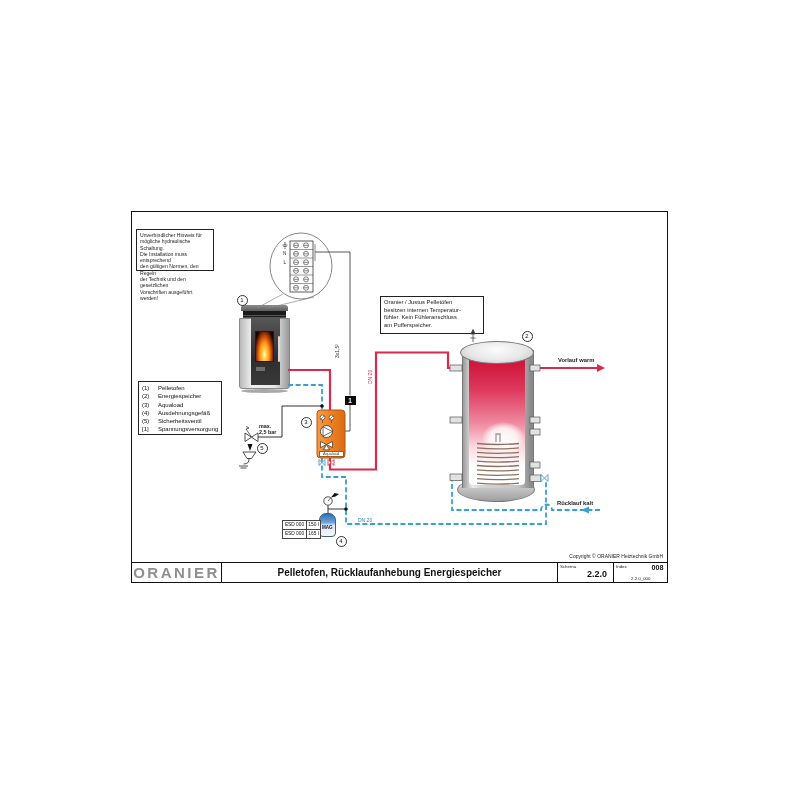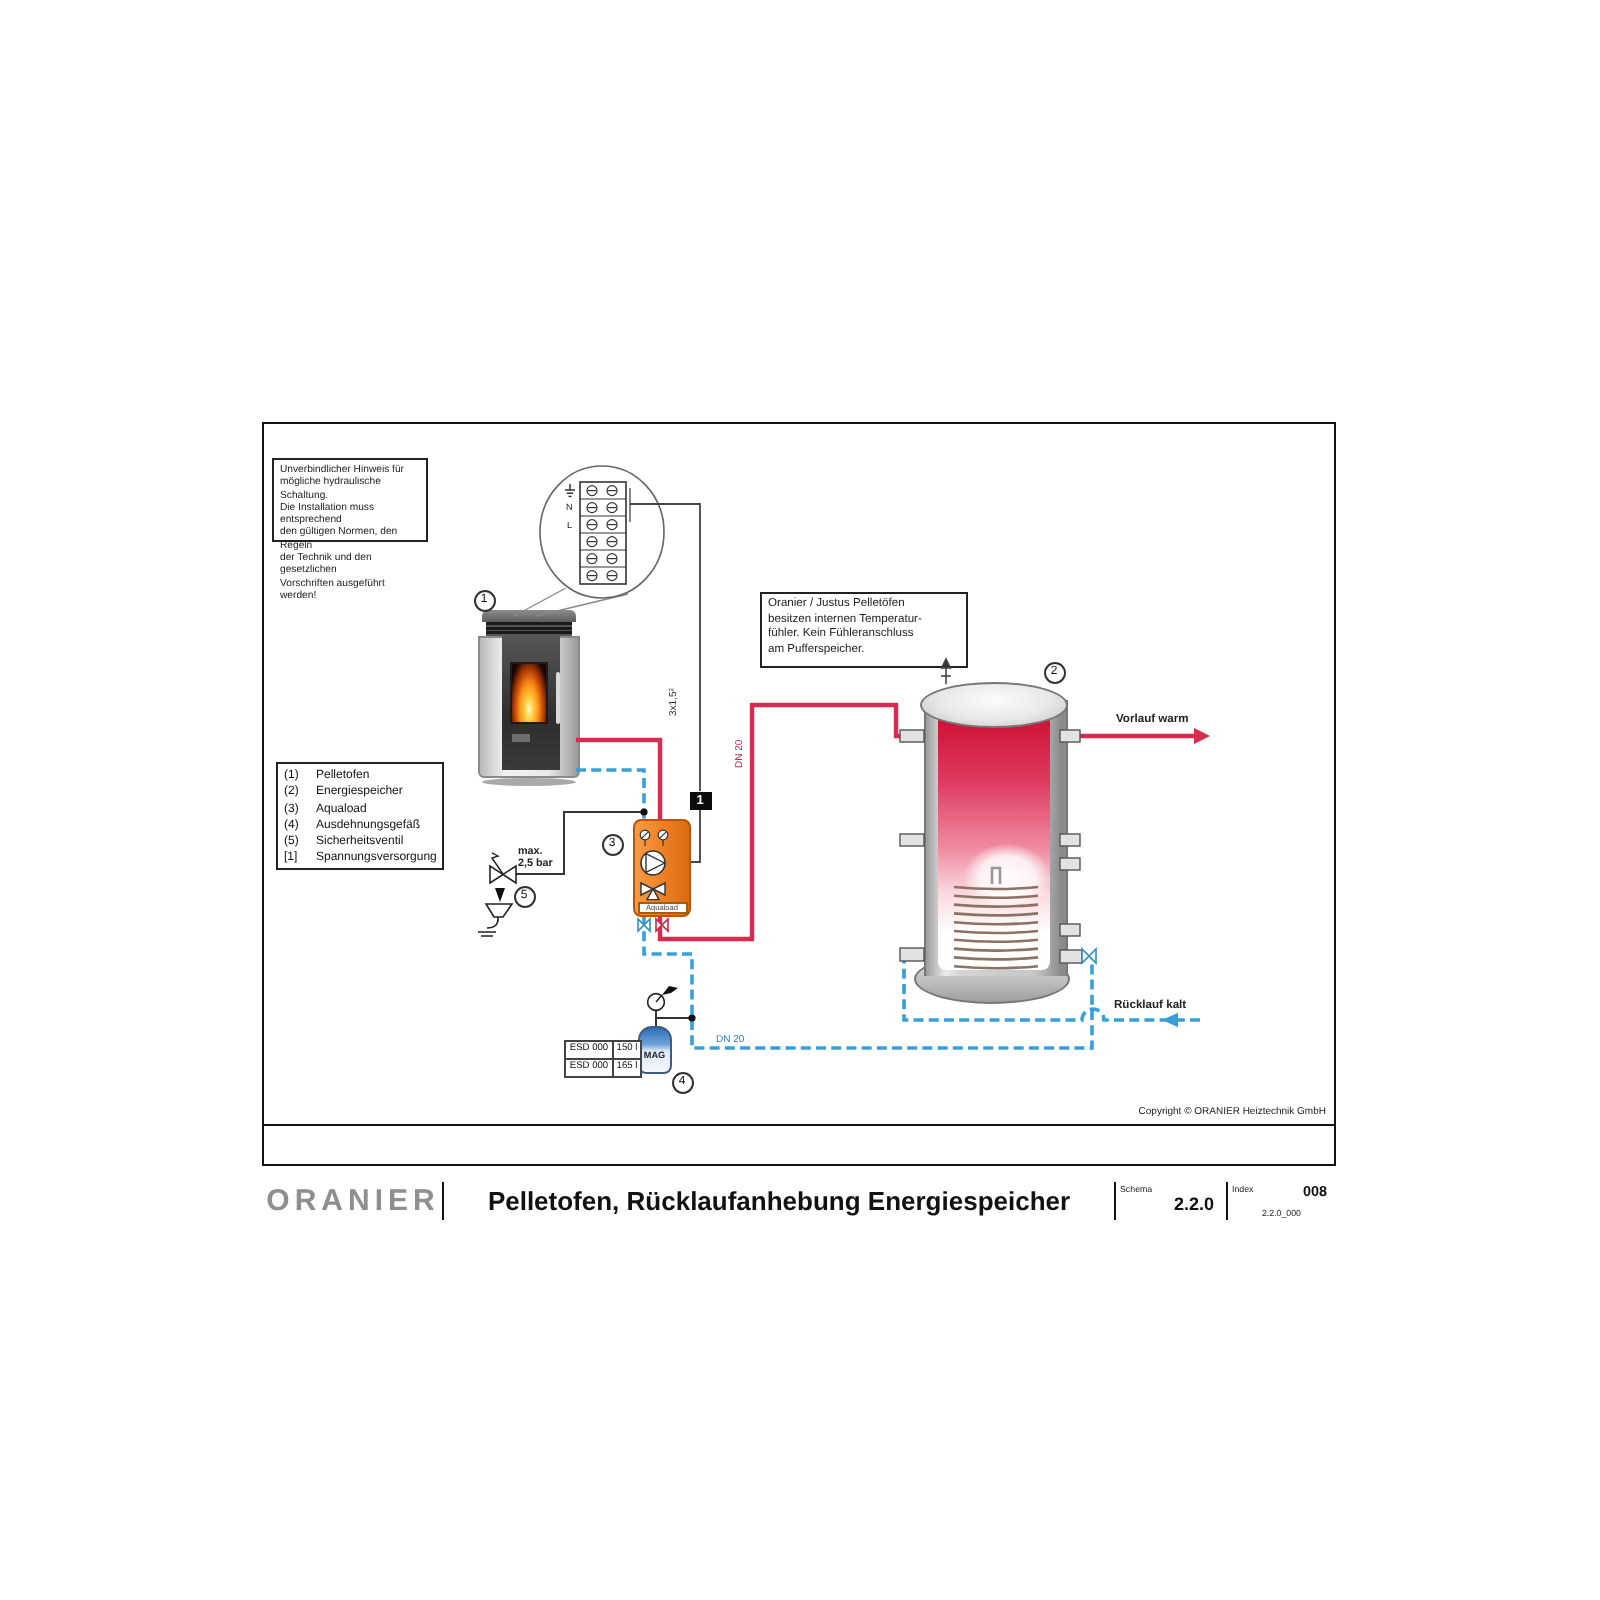--- a/index.html
+++ b/index.html
@@ -50,25 +50,25 @@
   .esd-row{display:flex;border:0.8px solid #444;background:#fff;margin-top:-0.8px;}
   .esd-row .c1{width:23px;border-right:0.8px solid #444;font-size:4.8px;line-height:8px;text-align:center;}
   .esd-row .c2{width:13px;font-size:4.8px;line-height:8px;text-align:center;}
   
   .aq-label{left:318.5px;top:450.5px;width:25px;height:6px;background:#fff;border:0.5px solid #a35c10;box-sizing:border-box;
      font-size:3.8px;line-height:5px;text-align:center;color:#444;z-index:46;}
   
   .termlbl{font-size:4.6px;color:#222;z-index:45;}
   
   .titleblock{left:131px;top:561.5px;width:537px;height:21.5px;border:1.5px solid #111;border-bottom-width:1.5px;box-sizing:border-box;background:#fff;z-index:60;}
-  .tb-cell{position:absolute;top:0;height:100%;box-sizing:border-box;margin-top:28px;}
+  .tb-cell{position:absolute;top:0;height:100%;box-sizing:border-box;}
   .tb-logo{left:0;width:89px;display:flex;align-items:center;justify-content:center;
      font-size:15px;font-weight:800;letter-spacing:2.5px;color:#8f8f8f;}
   .tb-title{left:89px;width:336px;border-left:1.3px solid #111;display:flex;align-items:center;justify-content:center;
-     font-size:13px;font-weight:bold;color:#111;}
+     font-size:10px;font-weight:bold;color:#111;}
   .tb-schema{left:425px;width:56px;border-left:1.3px solid #111;text-decoration:underline;}
   .tb-schema .lbl{position:absolute;left:2px;top:1px;font-size:4.4px;color:#222;}
   .tb-schema .val{position:absolute;right:6px;top:6px;font-size:9px;font-weight:bold;color:#111;}
   .tb-index{left:481px;width:54.5px;border-left:1.3px solid #111;}
   .tb-index .lbl{position:absolute;left:2px;top:1px;font-size:4.4px;color:#222;}
   .tb-index .val{position:absolute;right:4px;top:0.5px;font-size:7.2px;font-weight:bold;color:#111;}
   .tb-index .doc{position:absolute;left:0;right:0;bottom:1.5px;text-align:center;font-size:4.4px;color:#222;}
   .copyright{left:400px;top:552.5px;width:263px;text-align:right;font-size:5px;color:#222;z-index:60;}
   svg.overlay{position:absolute;left:0;top:0;z-index:40;pointer-events:none;}
 </style>

